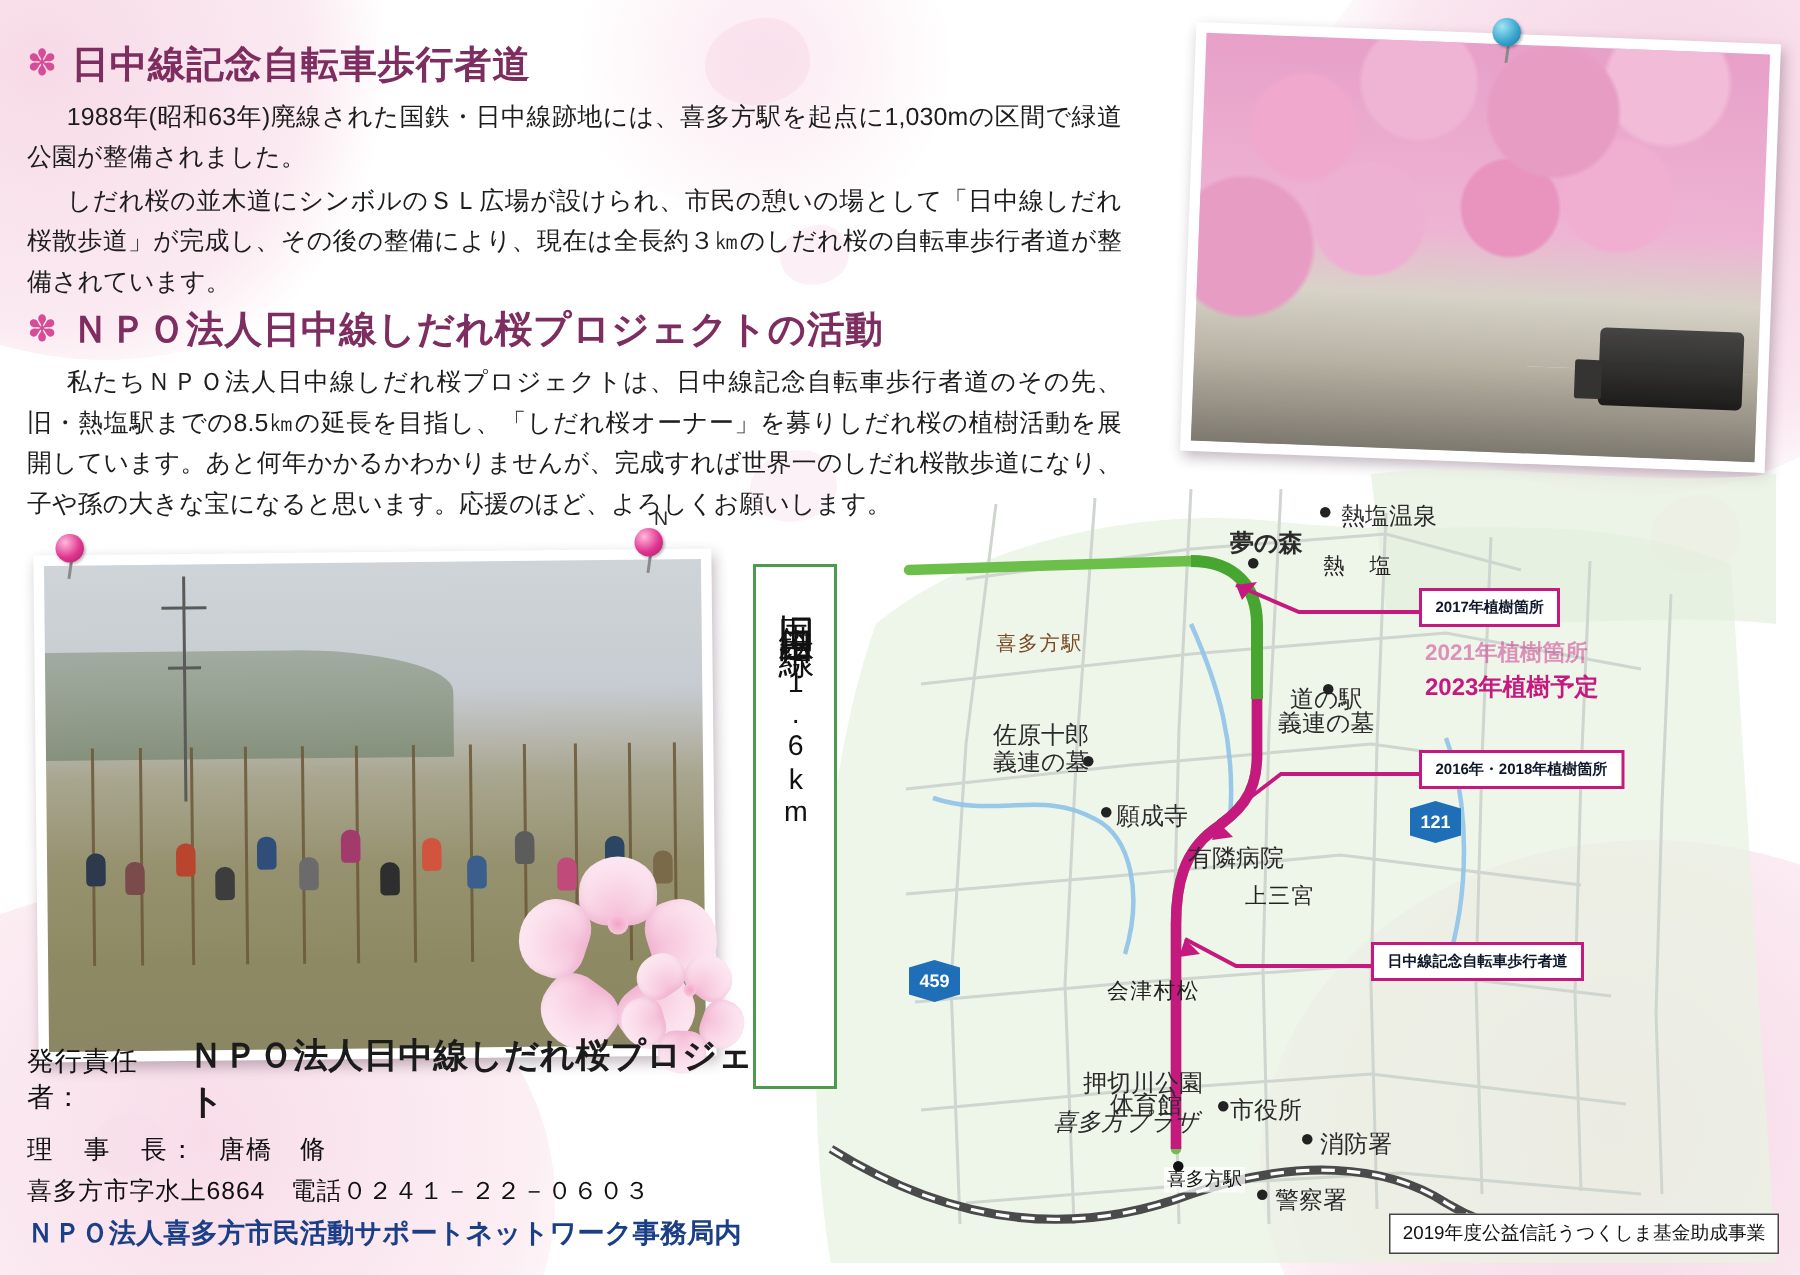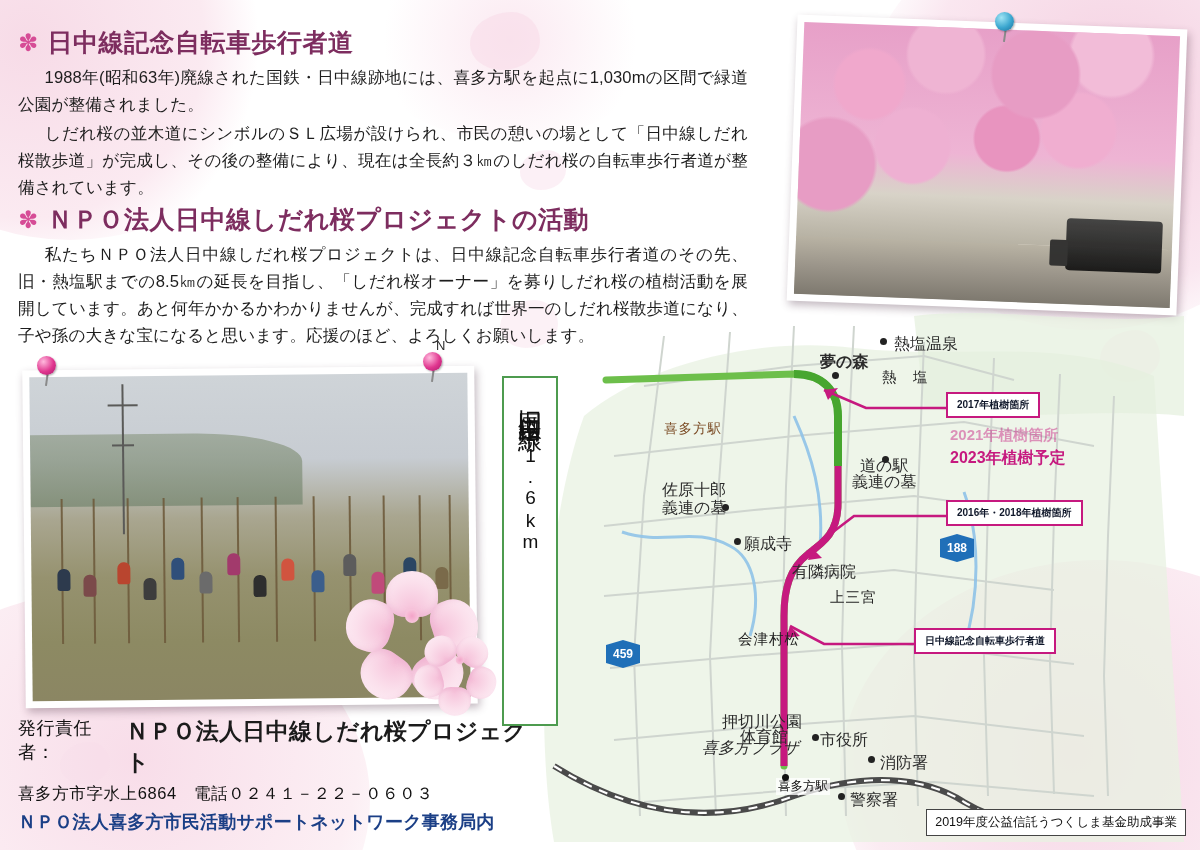--- a/index.html
+++ b/index.html
@@ -98,21 +98,21 @@
   #flower-a span:nth-child(5){transform:rotate(288deg) translateY(-22px);}
   #flower-b{left:400px;top:600px;transform:scale(.62) rotate(18deg);}
   #flower-b span:nth-child(1){transform:rotate(20deg) translateY(-22px);}
   #flower-b span:nth-child(2){transform:rotate(92deg) translateY(-22px);}
   #flower-b span:nth-child(3){transform:rotate(164deg) translateY(-22px);}
   #flower-b span:nth-child(4){transform:rotate(236deg) translateY(-22px);}
   #flower-b span:nth-child(5){transform:rotate(308deg) translateY(-22px);}
 
   
   .footer{position:absolute;left:18px;bottom:16px;width:520px;color:#111;}
-  .f-row{display:flex;align-items:flex-start;margin-bottom:5px;}
+  .f-row{display:flex;align-items:center;margin-bottom:5px;}
   .f-label{font-size:18px;letter-spacing:.5px;}
   .f-strong{font-size:23px;font-weight:700;color:#1b1b1b;letter-spacing:.3px;}
   .f-mid{font-size:17px;letter-spacing:2px;}
   .f-name{font-size:17px;letter-spacing:1px;margin-left:14px;}
   .f-addr{font-size:16.5px;letter-spacing:.6px;}
   .f-org{font-size:18px;font-weight:700;color:#1b3f86;letter-spacing:.2px;margin-top:4px;}
 
   
   .map{position:absolute;right:6px;top:296px;width:700px;height:546px;}
   .map svg{position:absolute;inset:0;}
@@ -243,20 +243,24 @@
     <span></span>
     <div class="c"></div>
 </div>
 
 <div class="footer">
   <div class="f-row">
     <span class="f-label">発行責任者：</span>
     <span class="f-strong">ＮＰＯ法人日中線しだれ桜プロジェクト</span>
   </div>
   <div class="f-row">
+    <span class="f-mid">理　事　長：</span>
+    <span class="f-name">唐橋　脩</span>
+  </div>
+  <div class="f-row">
     <span class="f-addr">喜多方市字水上6864　電話０２４１－２２－０６０３</span>
   </div>
   <div class="f-org">ＮＰＯ法人喜多方市民活動サポートネットワーク事務局内</div>
 </div>
 
 <div class="map">
 
   <svg viewBox="0 0 700 546" width="700" height="546">
 
     <path d="M90,120 C150,70 260,40 360,52 C470,64 560,40 660,80 L690,546 L60,546 C40,430 50,230 90,120 Z" fill="#e8f2e2" opacity=".75"></path>
@@ -317,21 +321,21 @@
   <div class="vert-box">
     <div class="t">旧国鉄日中線</div>
     <div class="n">11.6</div>
     <div class="n" style="margin-top:2px;">km</div>
   </div>
 
   <div class="map-label" style="left:-58px;top:42px;font-size:13px;">N</div>
 
   <div class="route-badge" style="left:446px;top:238px;">
     <div class="shield" style="display:flex;align-items:center;justify-content:center;">
-      <span>188</span>
+      <span>121</span>
     </div>
   </div>
   <div class="route-badge" style="left:96px;top:344px;margin-left:16px;">
     <div class="shield" style="display:flex;align-items:center;justify-content:center;">
       <span>459</span>
     </div>
   </div>
 
   <div class="map-label" style="left:400px;top:38px;">熱塩温泉</div>
   <div class="dot" style="left:386px;top:42px;"></div>
@@ -342,21 +346,21 @@
   <div class="map-label" style="left:366px;top:160px;">道の駅</div>
   <div class="map-label" style="left:358px;top:176px;">義連の墓</div>
   <div class="dot" style="left:388px;top:160px;"></div>
   <div class="map-label" style="left:168px;top:184px;">佐原十郎</div>
   <div class="map-label" style="left:168px;top:202px;">義連の墓</div>
   <div class="dot" style="left:228px;top:208px;"></div>
   <div class="map-label" style="left:250px;top:238px;">願成寺</div>
   <div class="dot" style="left:240px;top:242px;"></div>
   <div class="map-label" style="left:298px;top:266px;">有隣病院</div>
   <div class="map-label med" style="left:336px;top:292px;">上三宮</div>
-  <div class="map-label med" style="left:244px;top:334px;">会津村松</div>
+  <div class="map-label med" style="left:244px;top:355px;">会津村松</div>
   <div class="map-label" style="left:228px;top:416px;">押切川公園</div>
   <div class="map-label" style="left:246px;top:431px;">体育館</div>
   <div class="map-label" style="left:326px;top:434px;">市役所</div>
   <div class="dot" style="left:318px;top:438px;"></div>
   <div class="map-label" style="left:208px;top:442px;font-style:italic;">喜多方プラザ</div>
   <div class="map-label" style="left:386px;top:457px;">消防署</div>
   <div class="dot" style="left:374px;top:460px;"></div>
   <div class="map-label" style="left:356px;top:494px;">警察署</div>
   <div class="dot" style="left:344px;top:497px;"></div>
   <div class="stn" style="left:282px;top:482px;">喜多方駅</div>

